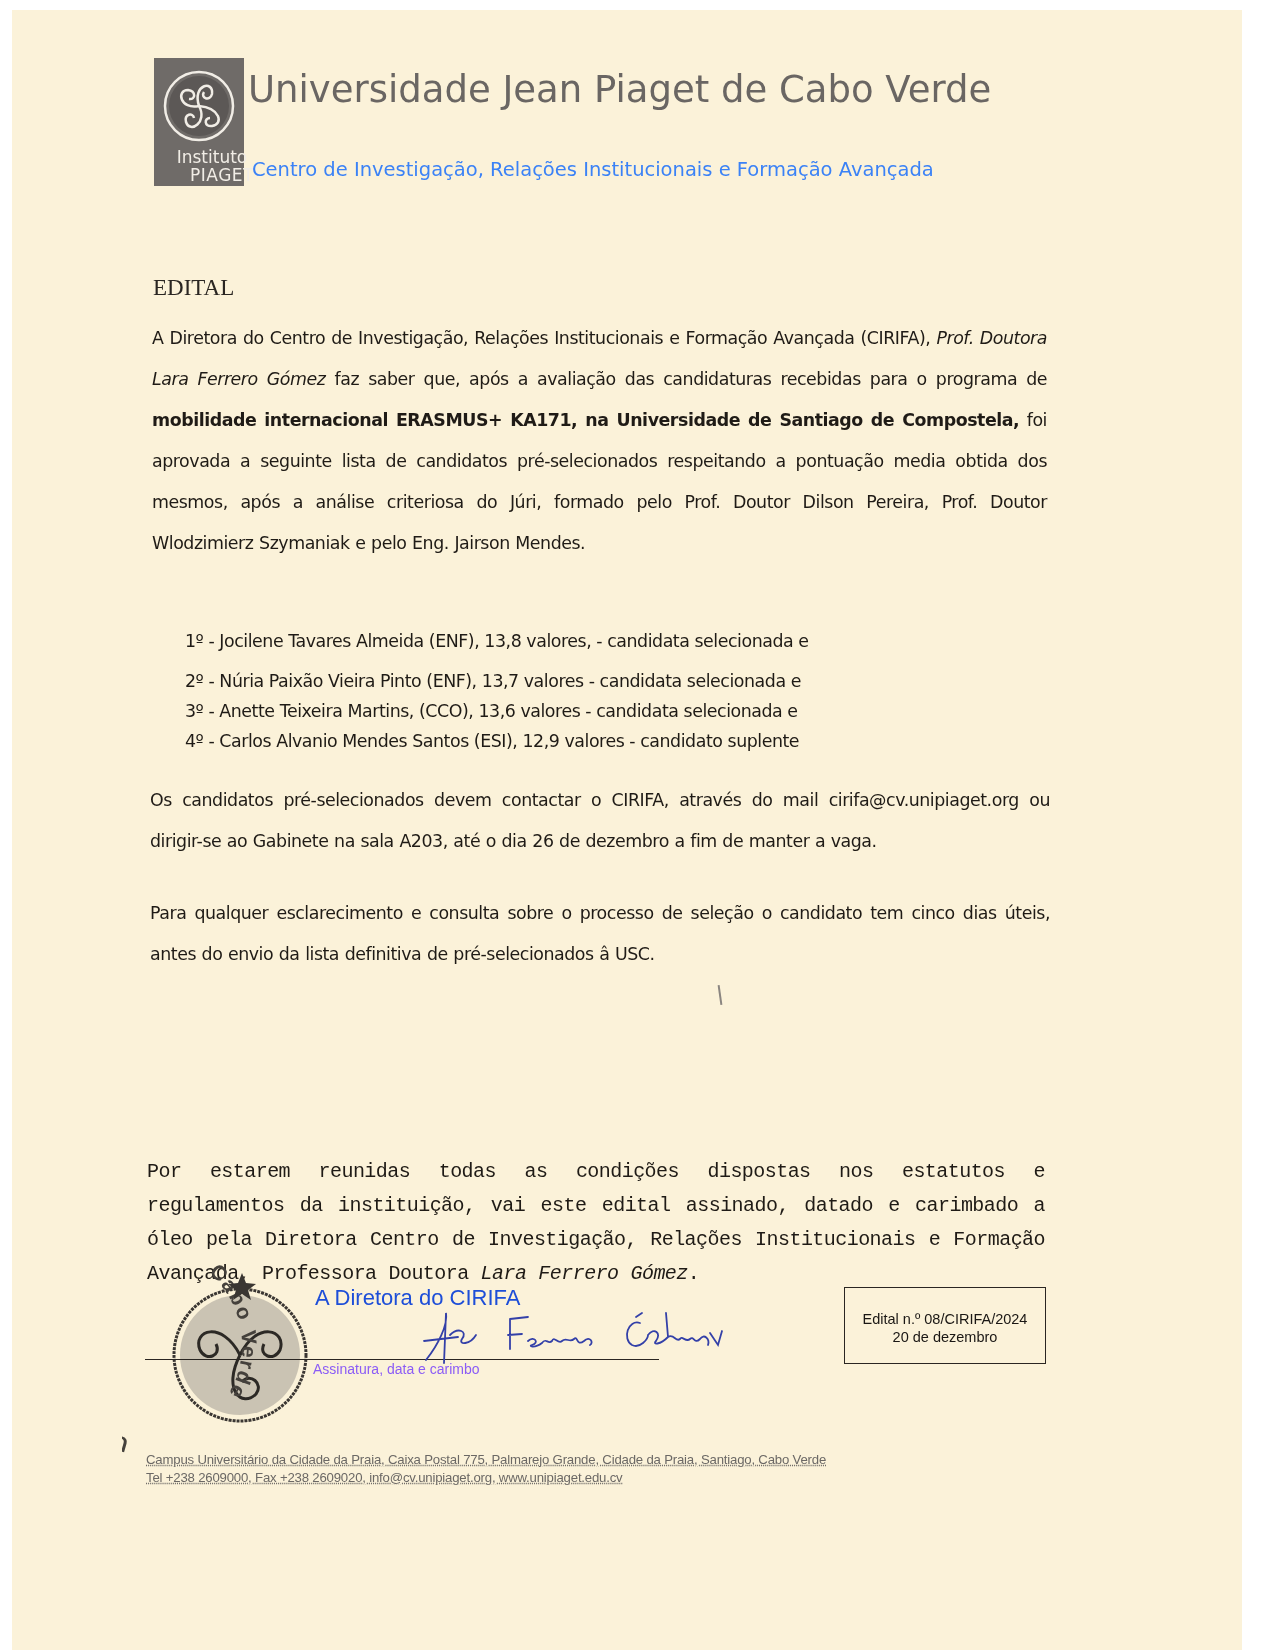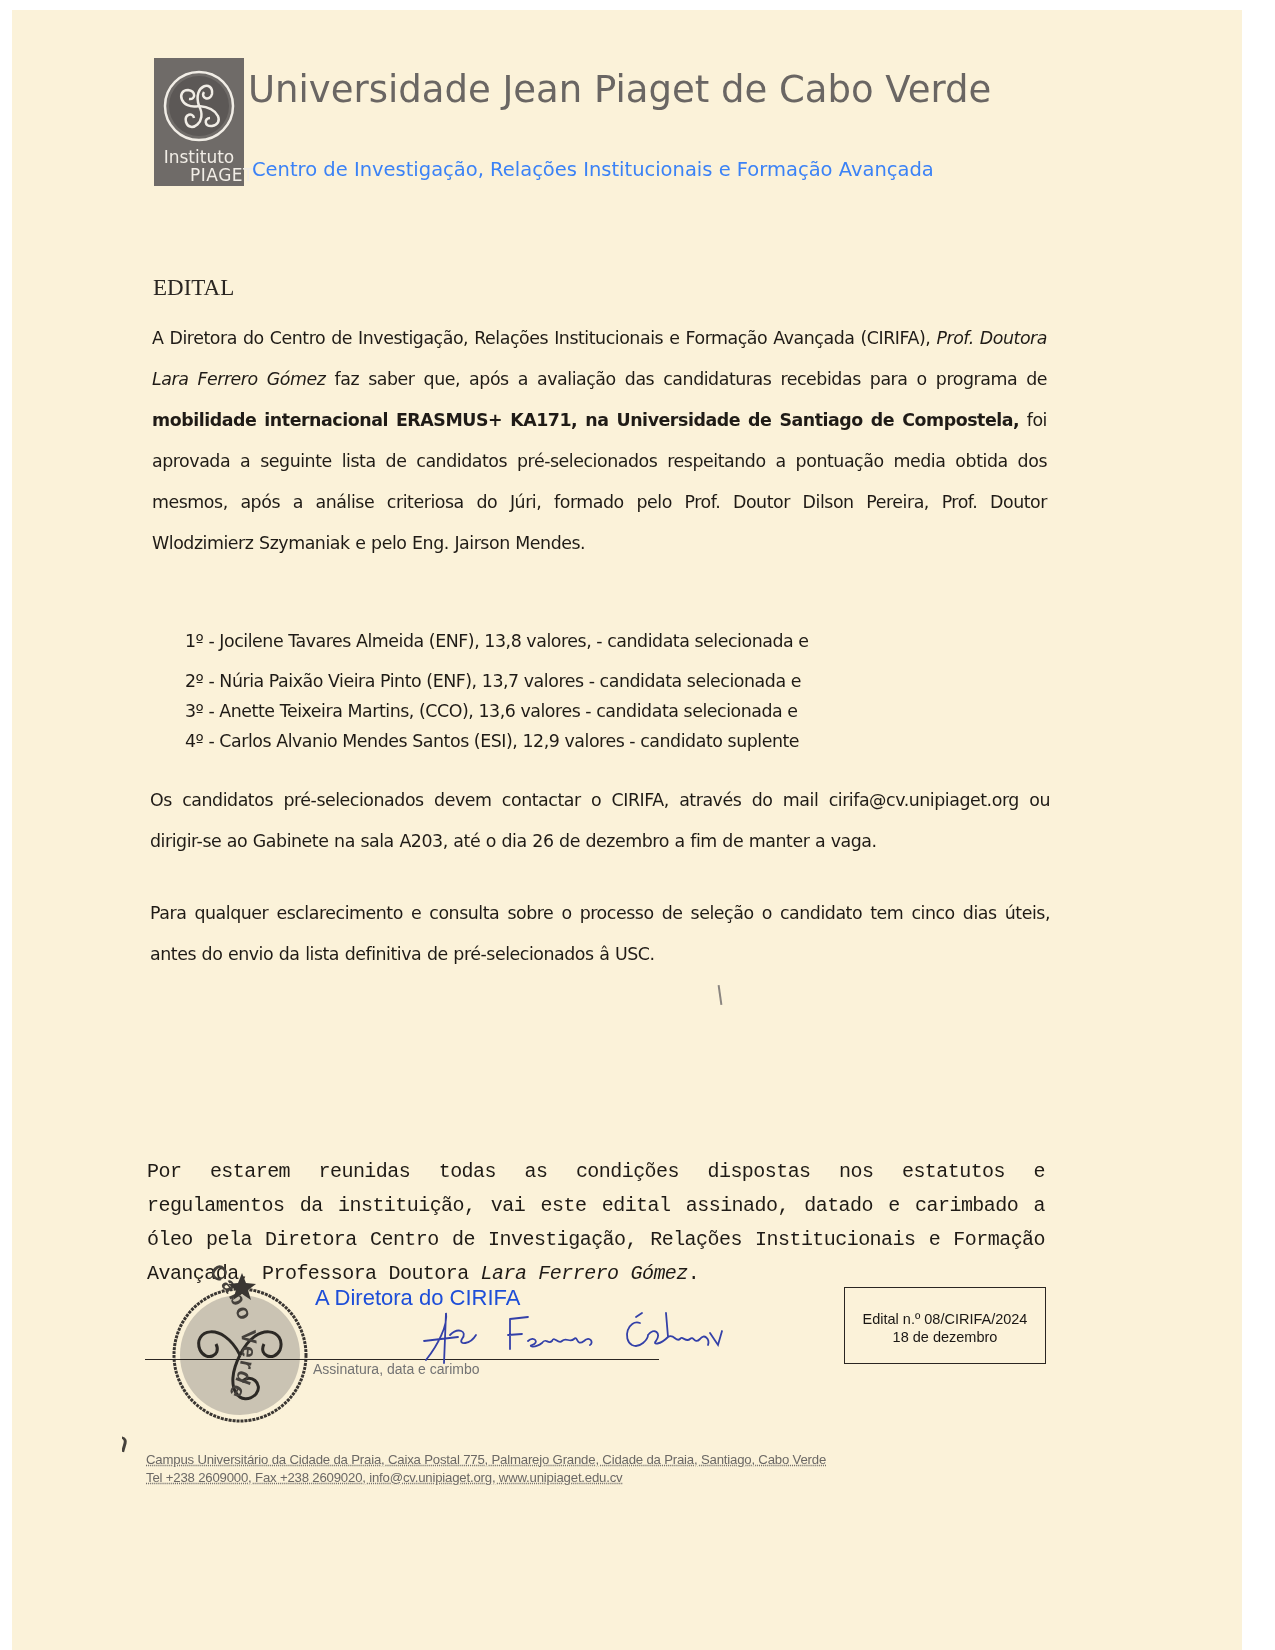--- a/index.html
+++ b/index.html
@@ -14,21 +14,21 @@
   
   .logo {
     position:absolute; left:154px; top:58px; width:90px; height:128px;
     background:#6f6b68; color:#f2efe8;
   }
   .logo svg { position:absolute; left:8px; top:8px; }
   .logo .l1, .logo .l2 {
     position:absolute; left:0; width:90px; text-align:center;
     font-family:"DejaVu Sans", sans-serif; font-size:17px; line-height:18px; color:#f1ede6;
   }
-  .logo .l1 { top:90px; }
+  .logo .l1 { top:90px;padding-left:13px; }
   .logo .l2 { top:108px; letter-spacing:0.5px;margin-left:23px; }
   .uni-title {
     position:absolute; left:248px; top:68px; font-family:"DejaVu Sans", sans-serif;
     font-size:37px; color:#6a6663; letter-spacing:0px; white-space:nowrap;
   }
   .centro {
     position:absolute; left:252px; top:158px; font-family:"DejaVu Sans", sans-serif;
     font-size:19.5px; color:#3b82f6; white-space:nowrap;
   }
   .edital-h {
@@ -53,21 +53,21 @@
     font-size:20px; line-height:34px; letter-spacing:-0.55px;
   }
   
   .dir-label {
     position:absolute; left:315px; top:1285px; font-family:"Liberation Sans", sans-serif;
     font-size:22px; color:#1d4ed8;
   }
   .sig-line { position:absolute; left:145px; top:1359px; width:514px; height:1px; background:#2a2622; }
   .sig-caption {
     position:absolute; left:313px; top:1361px; font-family:"Liberation Sans", sans-serif;
-    font-size:14px; color:#737373;
+    font-size:14px; color:#8b5cf6;
   }
   .signature { position:absolute; left:418px; top:1305px; }
   .stamp { position:absolute; left:122px; top:1265px; }
   .ref-box {
     position:absolute; left:844px; top:1287px; width:200px; height:75px;
     border:1.5px solid #2a2622; text-align:center; font-family:"Liberation Sans", sans-serif;
     font-size:14.5px; color:#1a1714; line-height:18px;
   }
   .ref-box .r1 { margin-top:22px; }
   .footer {
@@ -148,17 +148,17 @@
     <path d="M8 55 C 20 40, 30 20, 28 8 L 26 58 M 6 36 L 40 32 M 32 30 C 40 22, 50 26, 44 34 C 40 40, 52 40, 58 30"></path>
     <path d="M92 14 L 92 44 M 92 14 L 110 12 M 90 30 L 104 29"></path>
     <path d="M110 36 C 116 30, 122 38, 114 40 C 110 41, 116 44, 124 38 C 128 32, 130 40, 134 36 C 136 30, 140 40, 144 36 C 148 32, 152 38, 156 34 C 160 30, 158 42, 166 36 C 172 30, 176 38, 172 40"></path>
     <path d="M222 18 C 210 14, 204 34, 214 40 C 222 44, 230 34, 230 30 M 230 30 C 236 22, 244 28, 238 36 C 234 40, 242 40, 250 32 L 248 8 M 250 32 C 256 28, 258 38, 262 34 C 264 30, 268 38, 272 34 C 276 30, 276 40, 282 34 C 286 28, 292 34, 290 40 M 292 28 L 300 40 L 304 26"></path>
     <path d="M218 12 L 224 8"></path>
   </g>
 </svg>
 
 <div class="ref-box">
   <div class="r1">Edital n.º 08/CIRIFA/2024</div>
-  <div>18 de dezembro</div>
+  <div>20 de dezembro</div>
 </div>
 
 <div class="footer f1">Campus Universitário da Cidade da Praia, Caixa Postal 775, Palmarejo Grande, Cidade da Praia, Santiago, Cabo Verde</div>
 <div class="footer f2">Tel +238 2609000, Fax +238 2609020, info@cv.unipiaget.org, www.unipiaget.edu.cv</div>
 
 </body></html>

